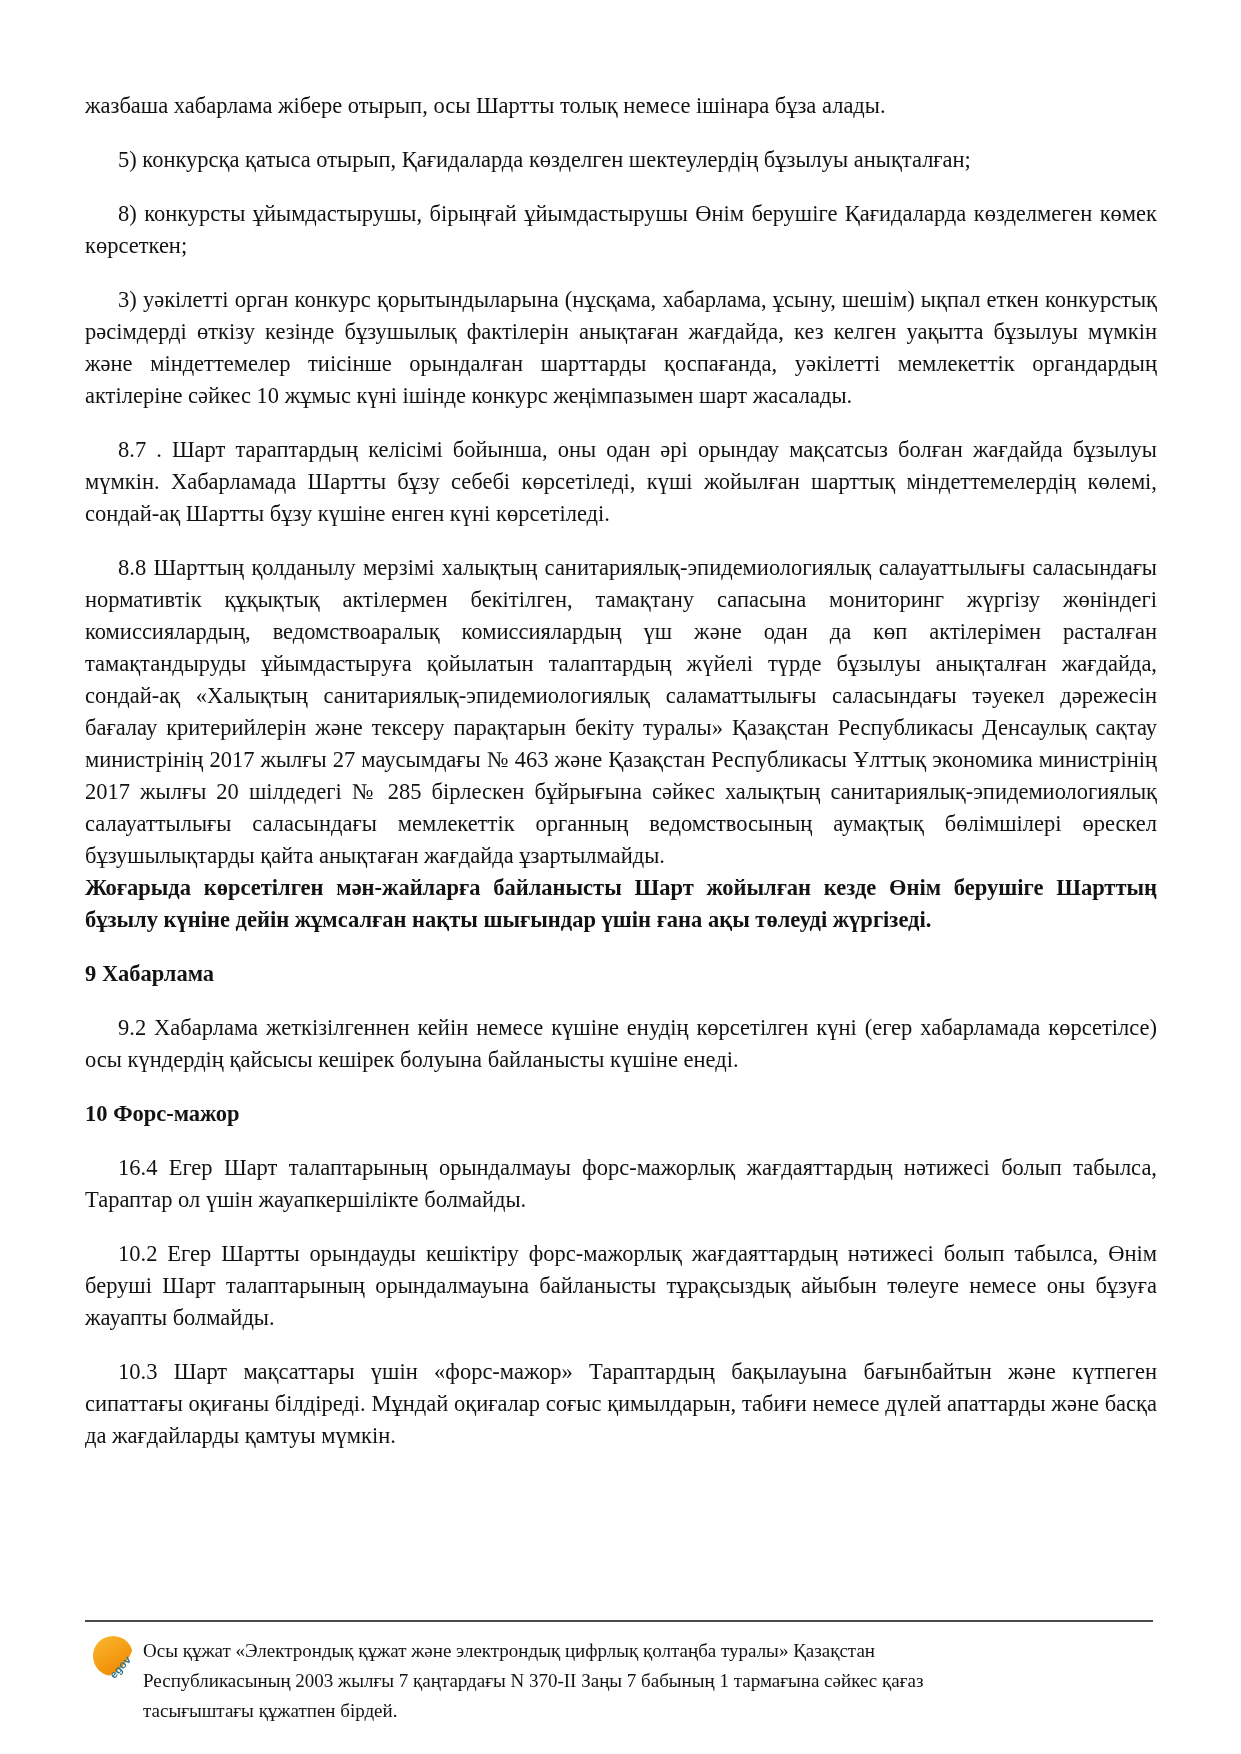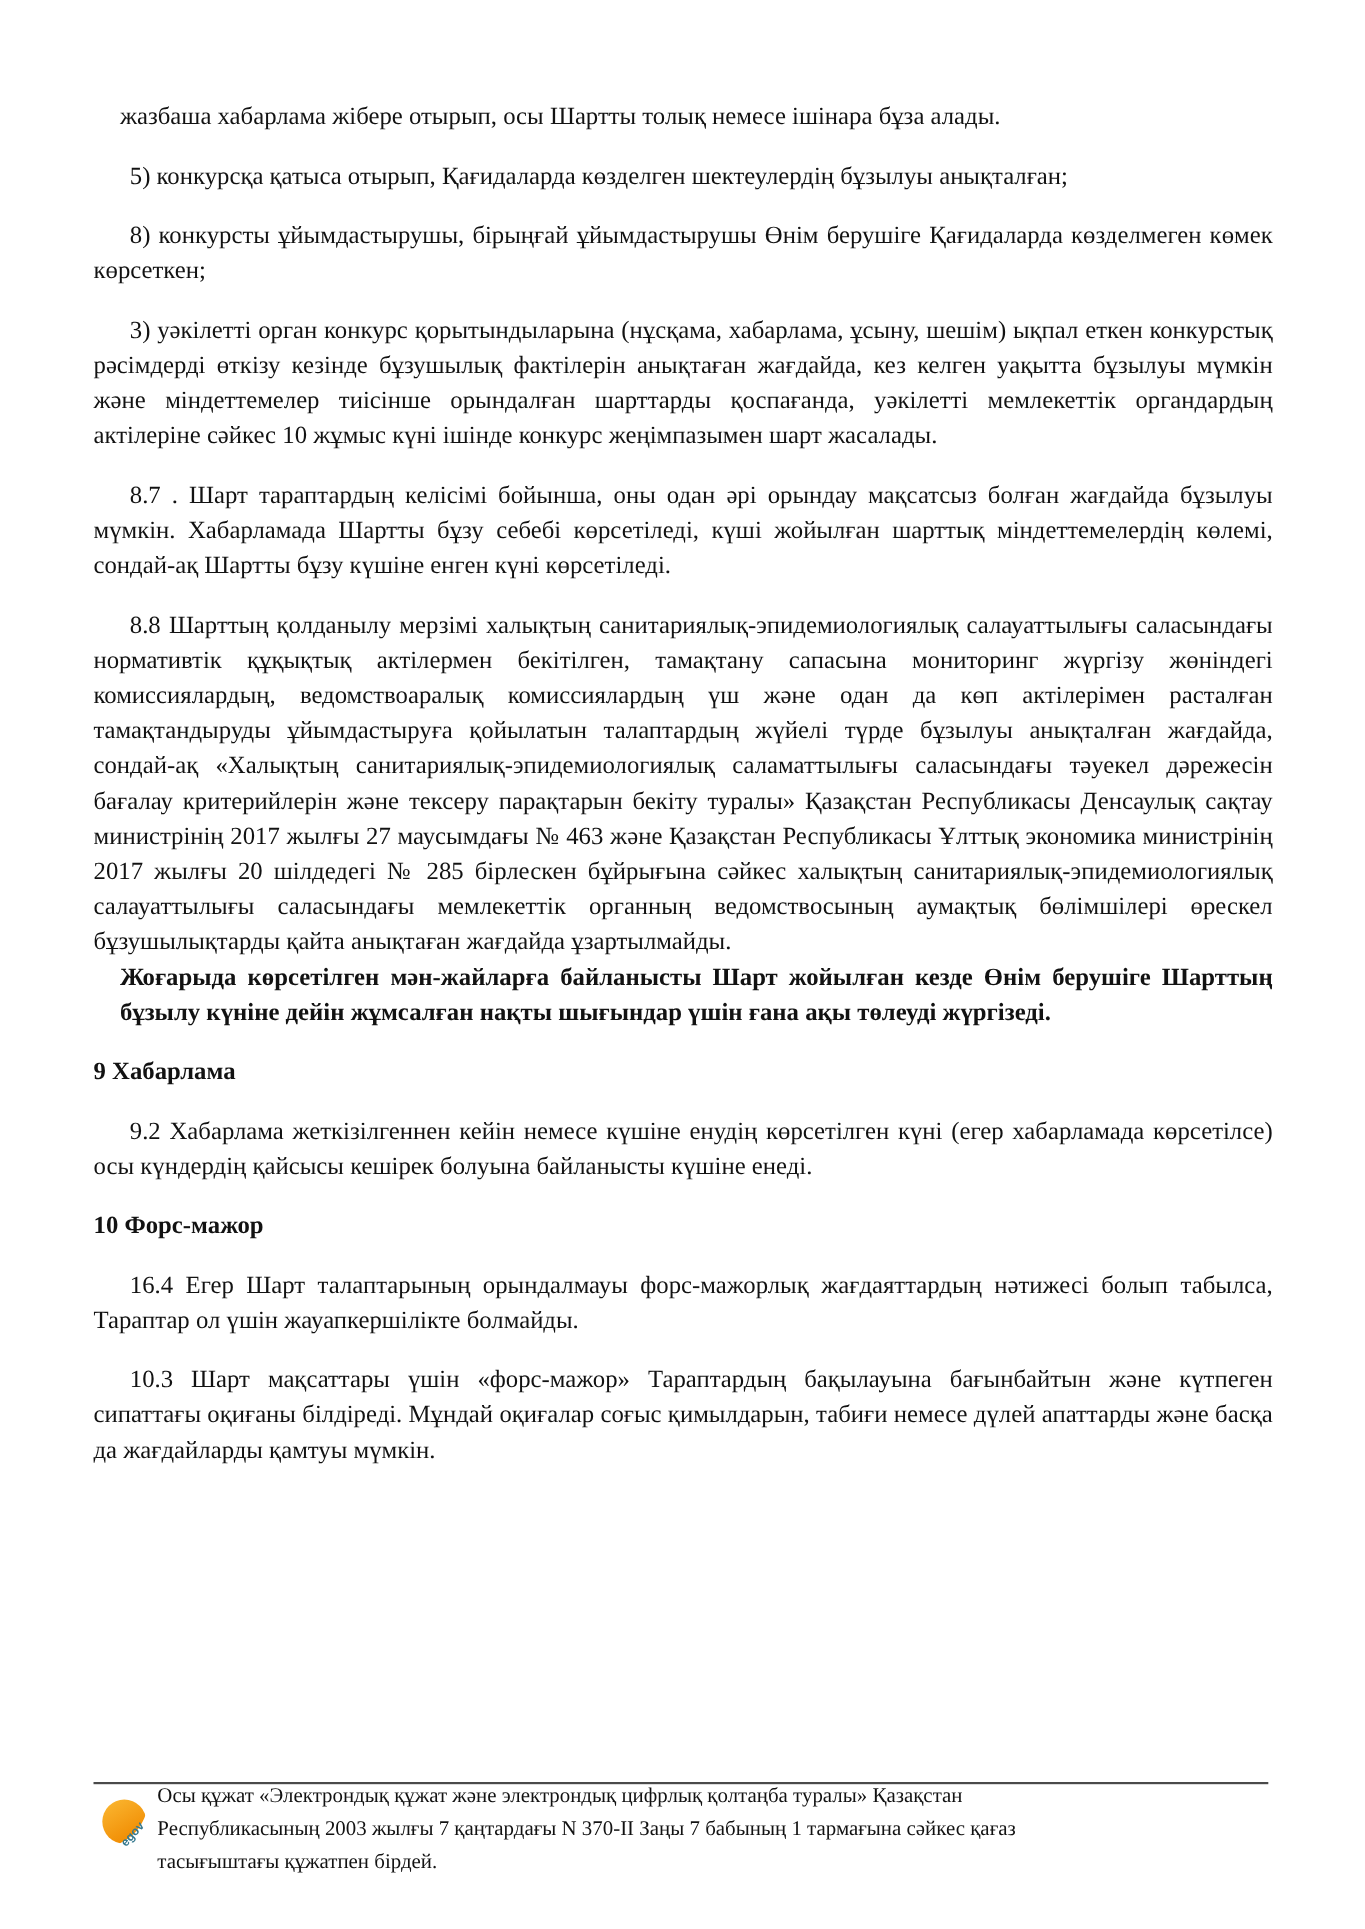--- a/index.html
+++ b/index.html
@@ -15,21 +15,21 @@
   .doc{
     position:absolute;
     left:85px;top:90px;
     width:1072px;
     font-size:22.5px;
     line-height:32px;
     text-align:justify;
   }
   .doc p{margin:22px 0 0 0;text-indent:33px;}
   .doc p.first{margin-top:0;}
-  .doc p.cont{text-indent:0;margin-left:24px;}
+  .doc p.cont{text-indent:0;}
   .doc p.tight{margin-top:0;font-weight:bold;}
   .doc h2{
     margin:22px 0 0 0;
     font-size:22.5px;
     line-height:32px;
     font-weight:bold;
     text-align:left;
   }
   .footer{
     position:absolute;
@@ -42,21 +42,21 @@
     width:1068px;
     border-top:2px solid #4a4a4a;
   }
   .footer-logo{
     position:absolute;
     left:92px;top:17px;
     width:46px;height:48px;
   }
   .footer-text{
     position:absolute;
-    left:143px;top:0;
+    left:143px;top:18px;
     width:810px;
     font-size:19px;
     line-height:30px;
     text-align:left;
     color:#121212;
     background:transparent;
   }
   .footer-text div{white-space:nowrap;}
 </style>
 </head>
@@ -69,20 +69,21 @@
     <p>5) конкурсқа қатыса отырып, Қағидаларда көзделген шектеулердің бұзылуы анықталған;</p>
     <p>8) конкурсты ұйымдастырушы, бірыңғай ұйымдастырушы Өнім берушіге Қағидаларда көзделмеген көмек көрсеткен;</p>
     <p>3) уәкілетті орган конкурс қорытындыларына (нұсқама, хабарлама, ұсыну, шешім) ықпал еткен конкурстық рәсімдерді өткізу кезінде бұзушылық фактілерін анықтаған жағдайда, кез келген уақытта бұзылуы мүмкін және міндеттемелер тиісінше орындалған шарттарды қоспағанда, уәкілетті мемлекеттік органдардың актілеріне сәйкес 10 жұмыс күні ішінде конкурс жеңімпазымен шарт жасалады.</p>
     <p>8.7 . Шарт тараптардың келісімі бойынша, оны одан әрі орындау мақсатсыз болған жағдайда бұзылуы мүмкін. Хабарламада Шартты бұзу себебі көрсетіледі, күші жойылған шарттық міндеттемелердің көлемі, сондай-ақ Шартты бұзу күшіне енген күні көрсетіледі.</p>
     <p>8.8 Шарттың қолданылу мерзімі халықтың санитариялық-эпидемиологиялық салауаттылығы саласындағы нормативтік құқықтық актілермен бекітілген, тамақтану сапасына мониторинг жүргізу жөніндегі комиссиялардың, ведомствоаралық комиссиялардың үш және одан да көп актілерімен расталған тамақтандыруды ұйымдастыруға қойылатын талаптардың жүйелі түрде бұзылуы анықталған жағдайда, сондай-ақ «Халықтың санитариялық-эпидемиологиялық саламаттылығы саласындағы тәуекел дәрежесін бағалау критерийлерін және тексеру парақтарын бекіту туралы» Қазақстан Республикасы Денсаулық сақтау министрінің 2017 жылғы 27 маусымдағы № 463 және Қазақстан Республикасы Ұлттық экономика министрінің 2017 жылғы 20 шілдедегі № 285 бірлескен бұйрығына сәйкес халықтың санитариялық-эпидемиологиялық салауаттылығы саласындағы мемлекеттік органның ведомствосының аумақтық бөлімшілері өрескел бұзушылықтарды қайта анықтаған жағдайда ұзартылмайды.</p>
     <p class="cont tight">Жоғарыда көрсетілген мән-жайларға байланысты Шарт жойылған кезде Өнім берушіге Шарттың бұзылу күніне дейін жұмсалған нақты шығындар үшін ғана ақы төлеуді жүргізеді.</p>
     <h2>9 Хабарлама</h2>
     <p>9.2 Хабарлама жеткізілгеннен кейін немесе күшіне енудің көрсетілген күні (егер хабарламада көрсетілсе) осы күндердің қайсысы кешірек болуына байланысты күшіне енеді.</p>
     <h2>10 Форс-мажор</h2>
     <p>16.4 Егер Шарт талаптарының орындалмауы форс-мажорлық жағдаяттардың нәтижесі болып табылса, Тараптар ол үшін жауапкершілікте болмайды.</p>
+    <p>10.2 Егер Шартты орындауды кешіктіру форс-мажорлық жағдаяттардың нәтижесі болып табылса, Өнім беруші Шарт талаптарының орындалмауына байланысты тұрақсыздық айыбын төлеуге немесе оны бұзуға жауапты болмайды.</p>
     <p>10.3 Шарт мақсаттары үшін «форс-мажор» Тараптардың бақылауына бағынбайтын және күтпеген сипаттағы оқиғаны білдіреді. Мұндай оқиғалар соғыс қимылдарын, табиғи немесе дүлей апаттарды және басқа да жағдайларды қамтуы мүмкін.</p>
   </div>
 
   <div class="footer">
     <div class="footer-divider"></div>
 
     <svg class="footer-logo" viewBox="0 0 46 48" aria-hidden="true">
       <defs>
         <linearGradient id="eg-or" x1="0" y1="0" x2="0.6" y2="1">
           <stop offset="0" stop-color="#FBB934"></stop>

